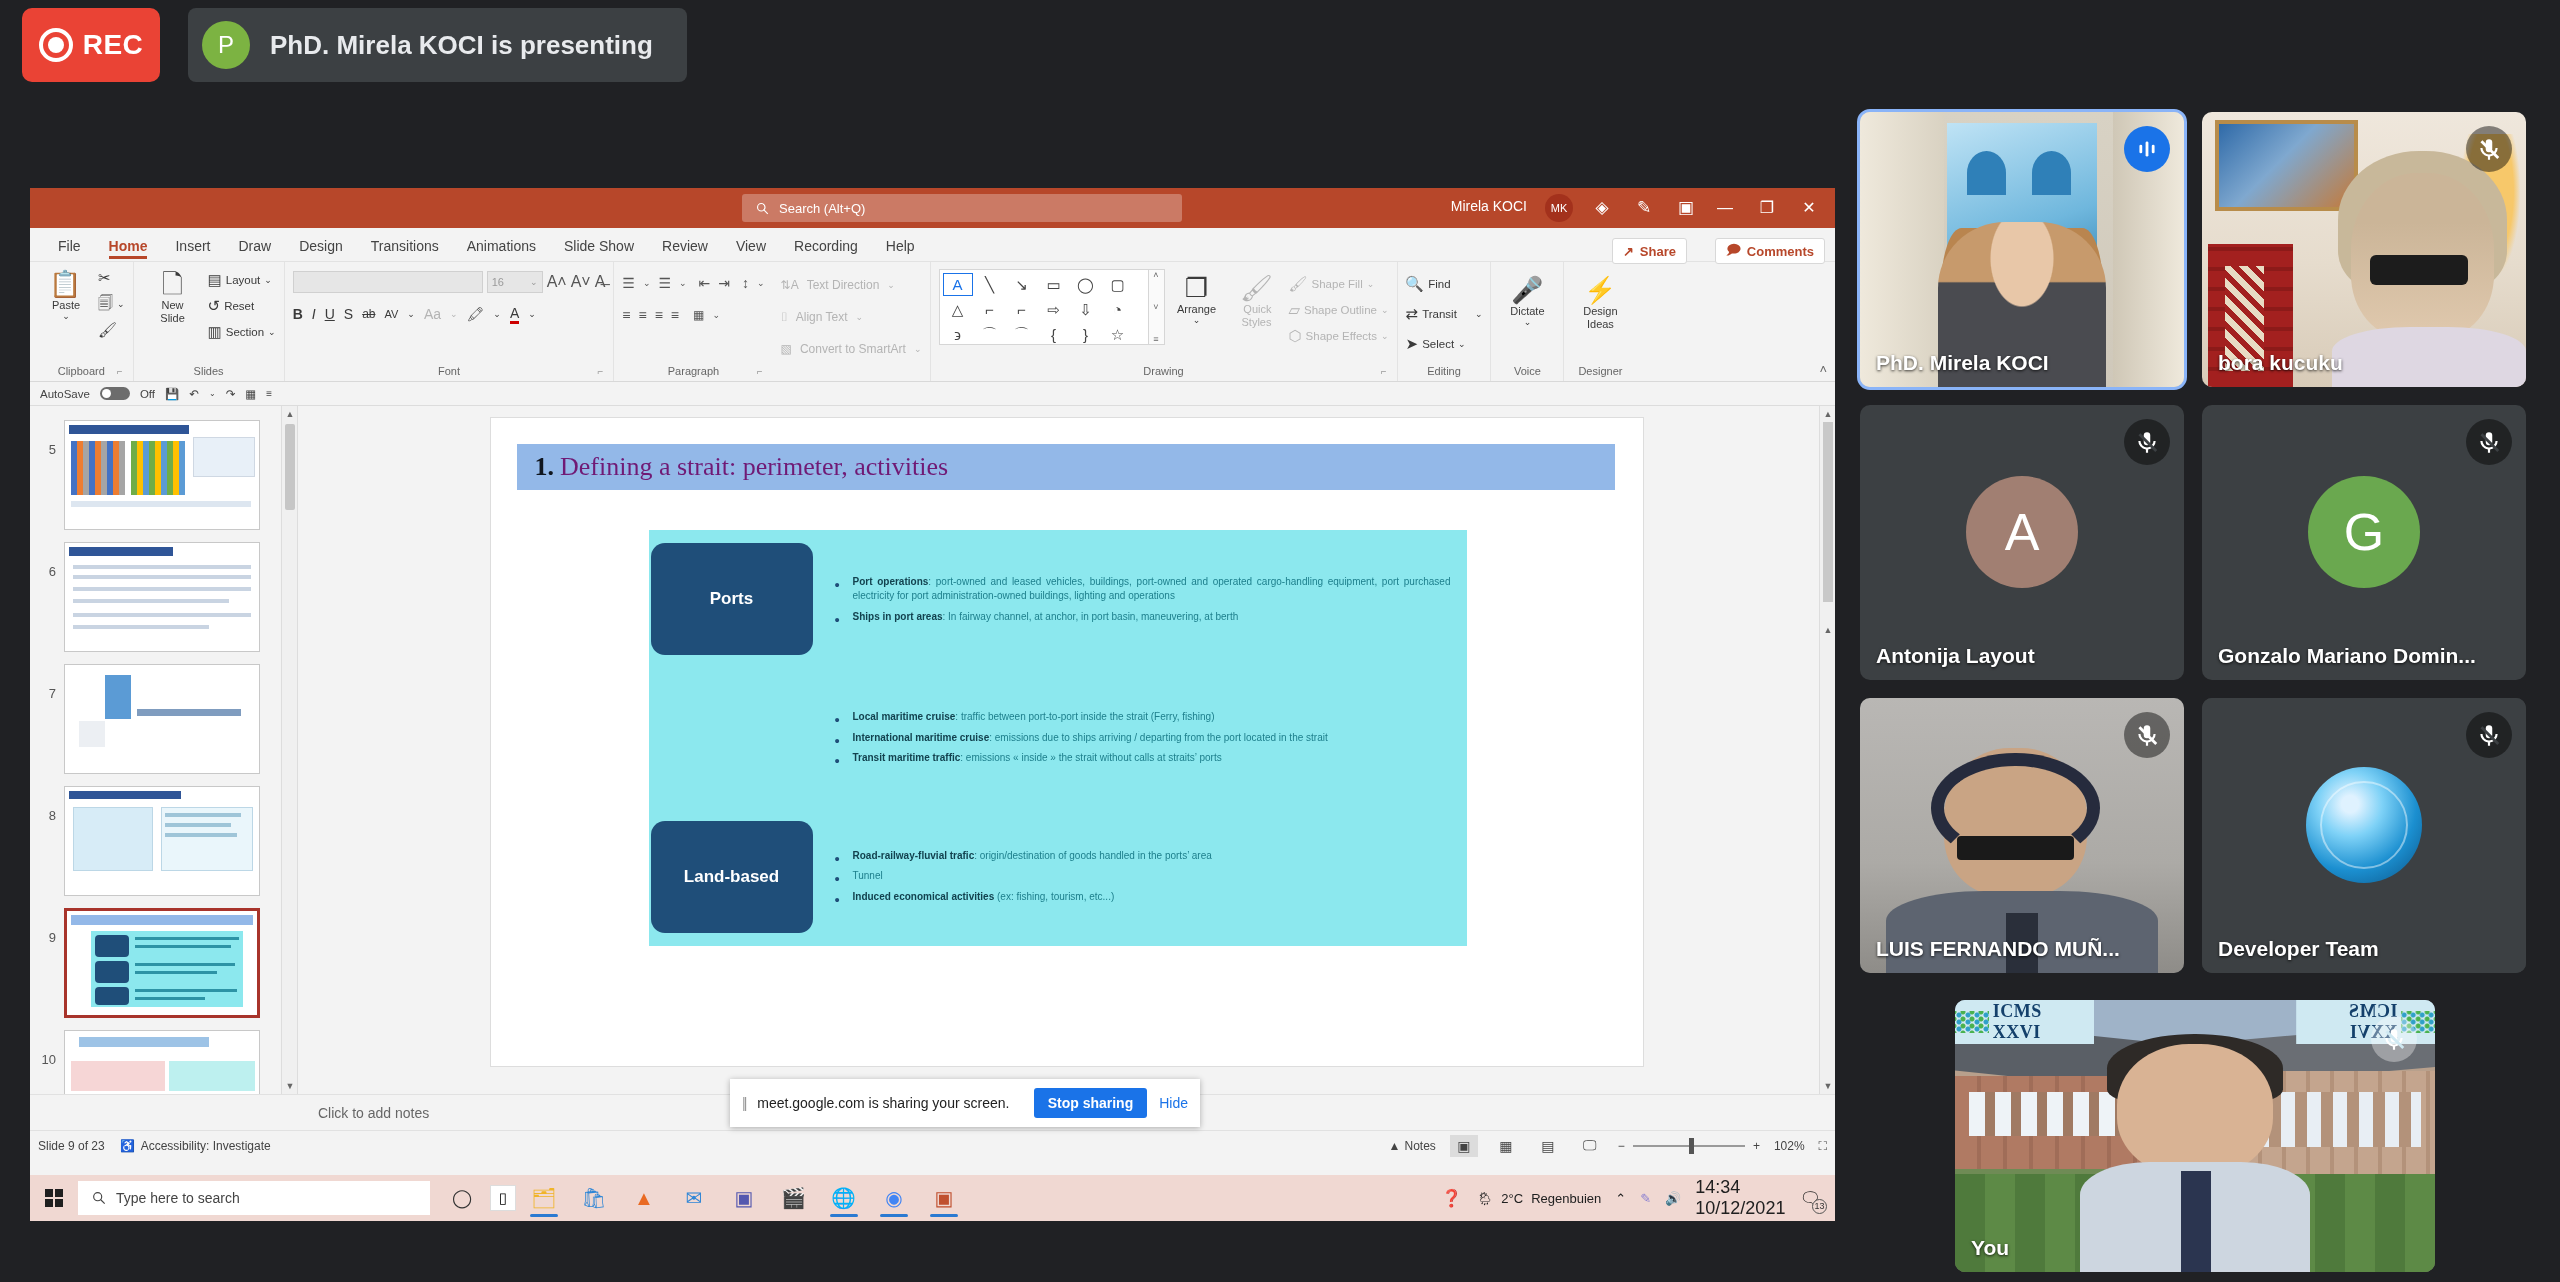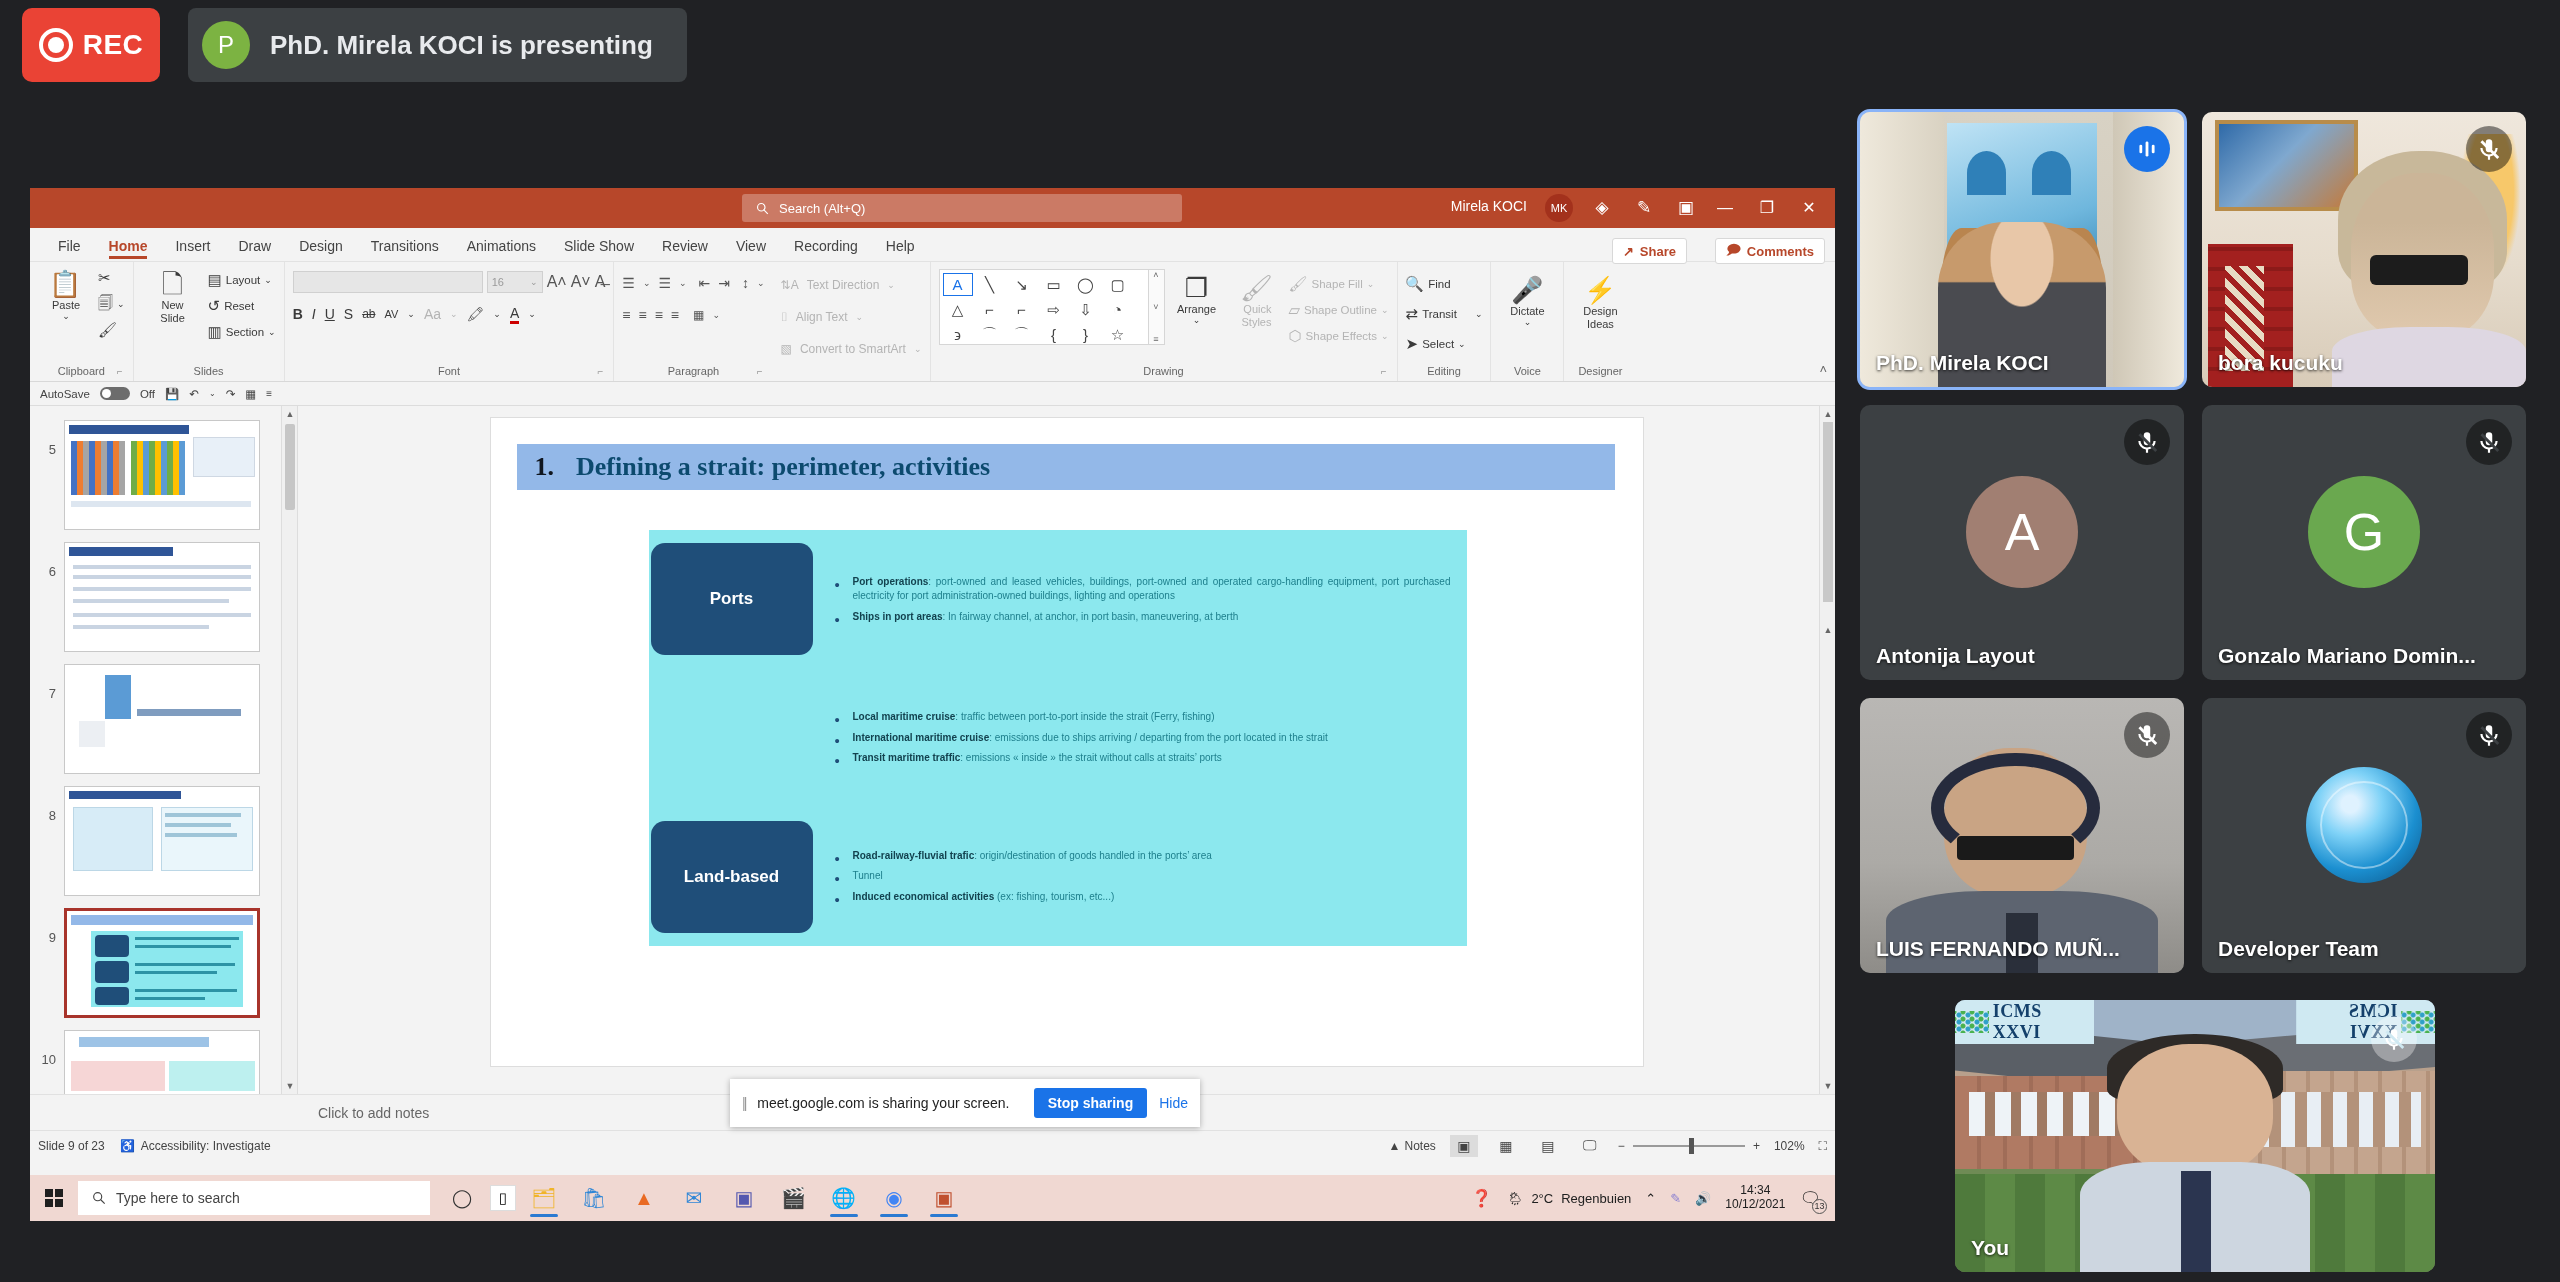--- a/index.html
+++ b/index.html
@@ -101,21 +101,21 @@
   .thumb.sel .thumbbox { border: 3px solid #a8342b; }
   .thumbscroll { position:absolute; right:0; top:0; width:16px; height:100%; background:#f0f0f0; border-left:1px solid #ddd;}
   .thumbscroll .bar { position:absolute; left:3px; top:18px; width:10px; height:86px; background:#c6c6c6; border-radius:2px;}
   .thumbscroll .up,.thumbscroll .dn{ position:absolute; left:0; width:16px; height:16px; text-align:center; font-size:9px; color:#666; line-height:16px;}
   .thumbscroll .up{top:0;} .thumbscroll .dn{bottom:0;}
 
   .slidepane { flex: 1; position: relative; background: #f3f3f3; display:flex; align-items:flex-start; justify-content:center; padding-top: 12px;}
   .slide { width: 1152px; height: 648px; background: #fff; box-shadow: 0 0 0 1px #ddd; position: relative; padding: 28px 34px; }
   .slide-title-band { position:absolute; left: 26px; top: 26px; width: 1098px; height: 46px; background: #93b8e8; display:flex; align-items:center; padding-left: 18px; }
   .slide-title-num { font-family: "Liberation Serif", serif; font-size: 26px; font-weight: bold; color: #10161f; }
-  .slide-title-txt { font-family: "Liberation Serif", serif; font-size: 26px; font-weight: bold; color: #0c4a6e; margin-left: 22px;}
+  .slide-title-txt { font-family: "Liberation Serif", serif; font-size: 26px; font-weight: normal; color: #701a75; margin-left: 6px;}
   .matrix { position:absolute; left: 158px; top: 112px; width: 818px; height: 416px; background: #8ce8ee; }
   .mrow { position: relative; display: flex; align-items: center; height: 33.33%; }
   .mtag { position:absolute; left: 2px; width: 162px; height: 112px; background: #1f4e79; border-radius: 14px; color:#fff; font-size: 17px; font-weight: bold; display:flex; align-items:center; justify-content:center; }
   .mbullets { margin-left: 182px; width: 620px; color: #1a6b7a; }
   .mbullets li { list-style: none; position: relative; padding-left: 22px; margin: 6px 0; font-size: 10px; line-height: 1.45; color: #1d7f8c; text-align: justify;}
   .mbullets li::before { content: "•"; position: absolute; left: 4px; top: -1px; color: #1f4e79; font-size: 15px;}
   .mbullets b { color: #12424f; }
   .slide-caret { position:absolute; left: 676px; top: 150px; width: 2px; height: 22px; background: #333; }
   .slide-caret::before,.slide-caret::after{content:"";position:absolute;left:-4px;width:10px;height:2px;background:#333;}
   .slide-caret::before{top:0;} .slide-caret::after{bottom:0;}
@@ -151,21 +151,21 @@
   .win-logo i { display:block; width:18px; height:18px; background:
       linear-gradient(#1f1f1f,#1f1f1f) 0 0/8px 8px no-repeat,
       linear-gradient(#1f1f1f,#1f1f1f) 10px 0/8px 8px no-repeat,
       linear-gradient(#1f1f1f,#1f1f1f) 0 10px/8px 8px no-repeat,
       linear-gradient(#1f1f1f,#1f1f1f) 10px 10px/8px 8px no-repeat; }
   .tb-search { width: 352px; height: 34px; background: #fff; display:flex; align-items:center; gap: 10px; padding-left: 14px; font-size: 14px; color: #444; }
   .tbicons { display:flex; align-items:center; gap: 6px; margin-left: 10px;}
   .tbicon { width: 44px; height: 40px; display:flex; align-items:center; justify-content:center; font-size: 20px; position: relative;}
   .tbicon.open::after { content:""; position:absolute; left:8px; right:8px; bottom:1px; height:3px; background:#2a7ad2; border-radius:2px;}
   .tray { margin-left: auto; display:flex; align-items:center; gap: 14px; padding-right: 14px; font-size: 13px; color: #202020;}
-  .tray .clock { text-align: center; line-height: 1.15; font-size: 12px; }
+  .tray .clock { text-align: left; line-height: 1.15; font-size: 18px; }
   .tray .badge { position: relative; }
   .tray .badge .cnt { position:absolute; right:-6px; bottom:-5px; width:15px;height:15px;border-radius:50%;background:#f0d8d2;border:1px solid #555;color:#333;font-size:9px;display:flex;align-items:center;justify-content:center;}
 
   
   .tile { position: absolute; background: #3c4043; border-radius: 10px; overflow: hidden; }
   .tile.speaking { outline: 4px solid #8ab4f8; outline-offset: -1px; }
   .tile .name { position: absolute; left: 16px; bottom: 12px; color: #fff; font-size: 21px; font-weight: bold; text-shadow: 0 1px 3px rgba(0,0,0,.8); white-space: nowrap; }
   .mic-badge { position: absolute; right: 14px; top: 14px; width: 46px; height: 46px; border-radius: 50%; background: rgba(0,0,0,.45); display:flex; align-items:center; justify-content:center; }
   .mic-badge.active { background: #1a73e8; }
   .mic-badge svg { width: 26px; height: 26px; fill: #fff; }

